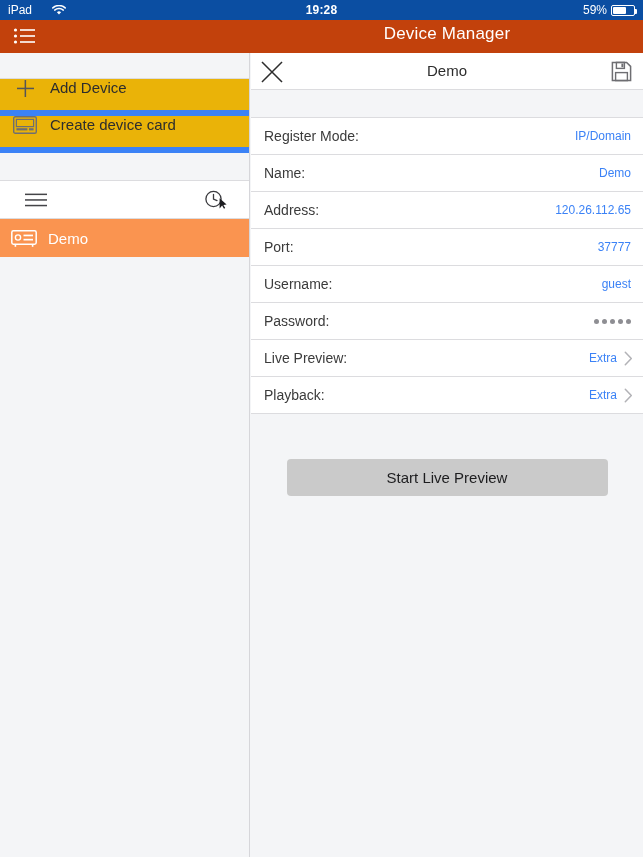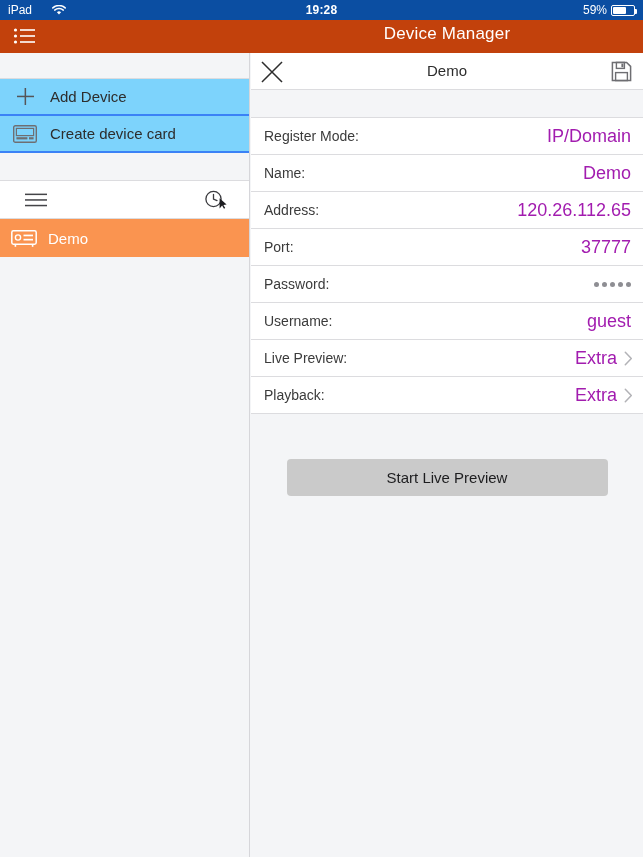--- a/index.html
+++ b/index.html
@@ -122,24 +122,24 @@
   }
   .side-spacer {
     height: 26px;
     background: #f4f5f7;
     border-bottom: 1px solid #dcdcdf;
     box-sizing: border-box;
   }
   .side-row {
     position: relative;
     height: 37px;
-    background: #7dd3fc;
-    border-bottom: 2px solid #3b82f6;
-    display: flex;
-    align-items: center;
+    background: #eab308;
+    border-bottom: 6px solid #3b82f6;
+    display: flex;
+    align-items: flex-start;
     box-sizing: border-box;
     cursor: pointer;
   }
   .side-row .ico {
     width: 50px;
     display: flex;
     align-items: center;
     justify-content: center;
     flex: none;
   }
@@ -247,22 +247,22 @@
     align-items: center;
     justify-content: space-between;
     padding: 0 12px 0 13px;
     box-sizing: border-box;
   }
   .frow .flabel {
     font-size: 14px;
     color: #3b3b3b;
   }
   .frow .fvalue {
-    font-size: 18px;
-    color: #a21caf;
+    font-size: 12px;
+    color: #3b82f6;
     display: flex;
     align-items: center;
     gap: 7px;
   }
   .frow.clickable { cursor: pointer; gap: 14px; }
   .dots {
     display: flex;
     gap: 3px;
     align-items: center;
   }
@@ -426,37 +426,37 @@
       <span class="flabel">Address:</span>
       <span class="fvalue">120.26.112.65</span>
     </div>
 
     <div class="frow">
       <span class="flabel">Port:</span>
       <span class="fvalue">37777</span>
     </div>
 
     <div class="frow">
+      <span class="flabel">Username:</span>
+      <span class="fvalue">guest</span>
+    </div>
+
+    <div class="frow">
       <span class="flabel">Password:</span>
       <span class="fvalue">
         <span class="dots">
             <i></i>
             <i></i>
             <i></i>
             <i></i>
             <i></i>
           </span>
       </span>
     </div>
 
-    <div class="frow">
-      <span class="flabel">Username:</span>
-      <span class="fvalue">guest</span>
-    </div>
-
     <div class="frow clickable">
       <span class="flabel">Live Preview:</span>
       <span class="fvalue">
         <span>Extra</span>
         <svg class="chev" width="9" height="15" viewBox="0 0 9 15">
           <path d="M1.3 1.3 L7.3 7.5 L1.3 13.7" stroke="#b2b2b6" stroke-width="1.5" fill="none" stroke-linecap="round" stroke-linejoin="round"></path>
         </svg>
       </span>
     </div>
 

